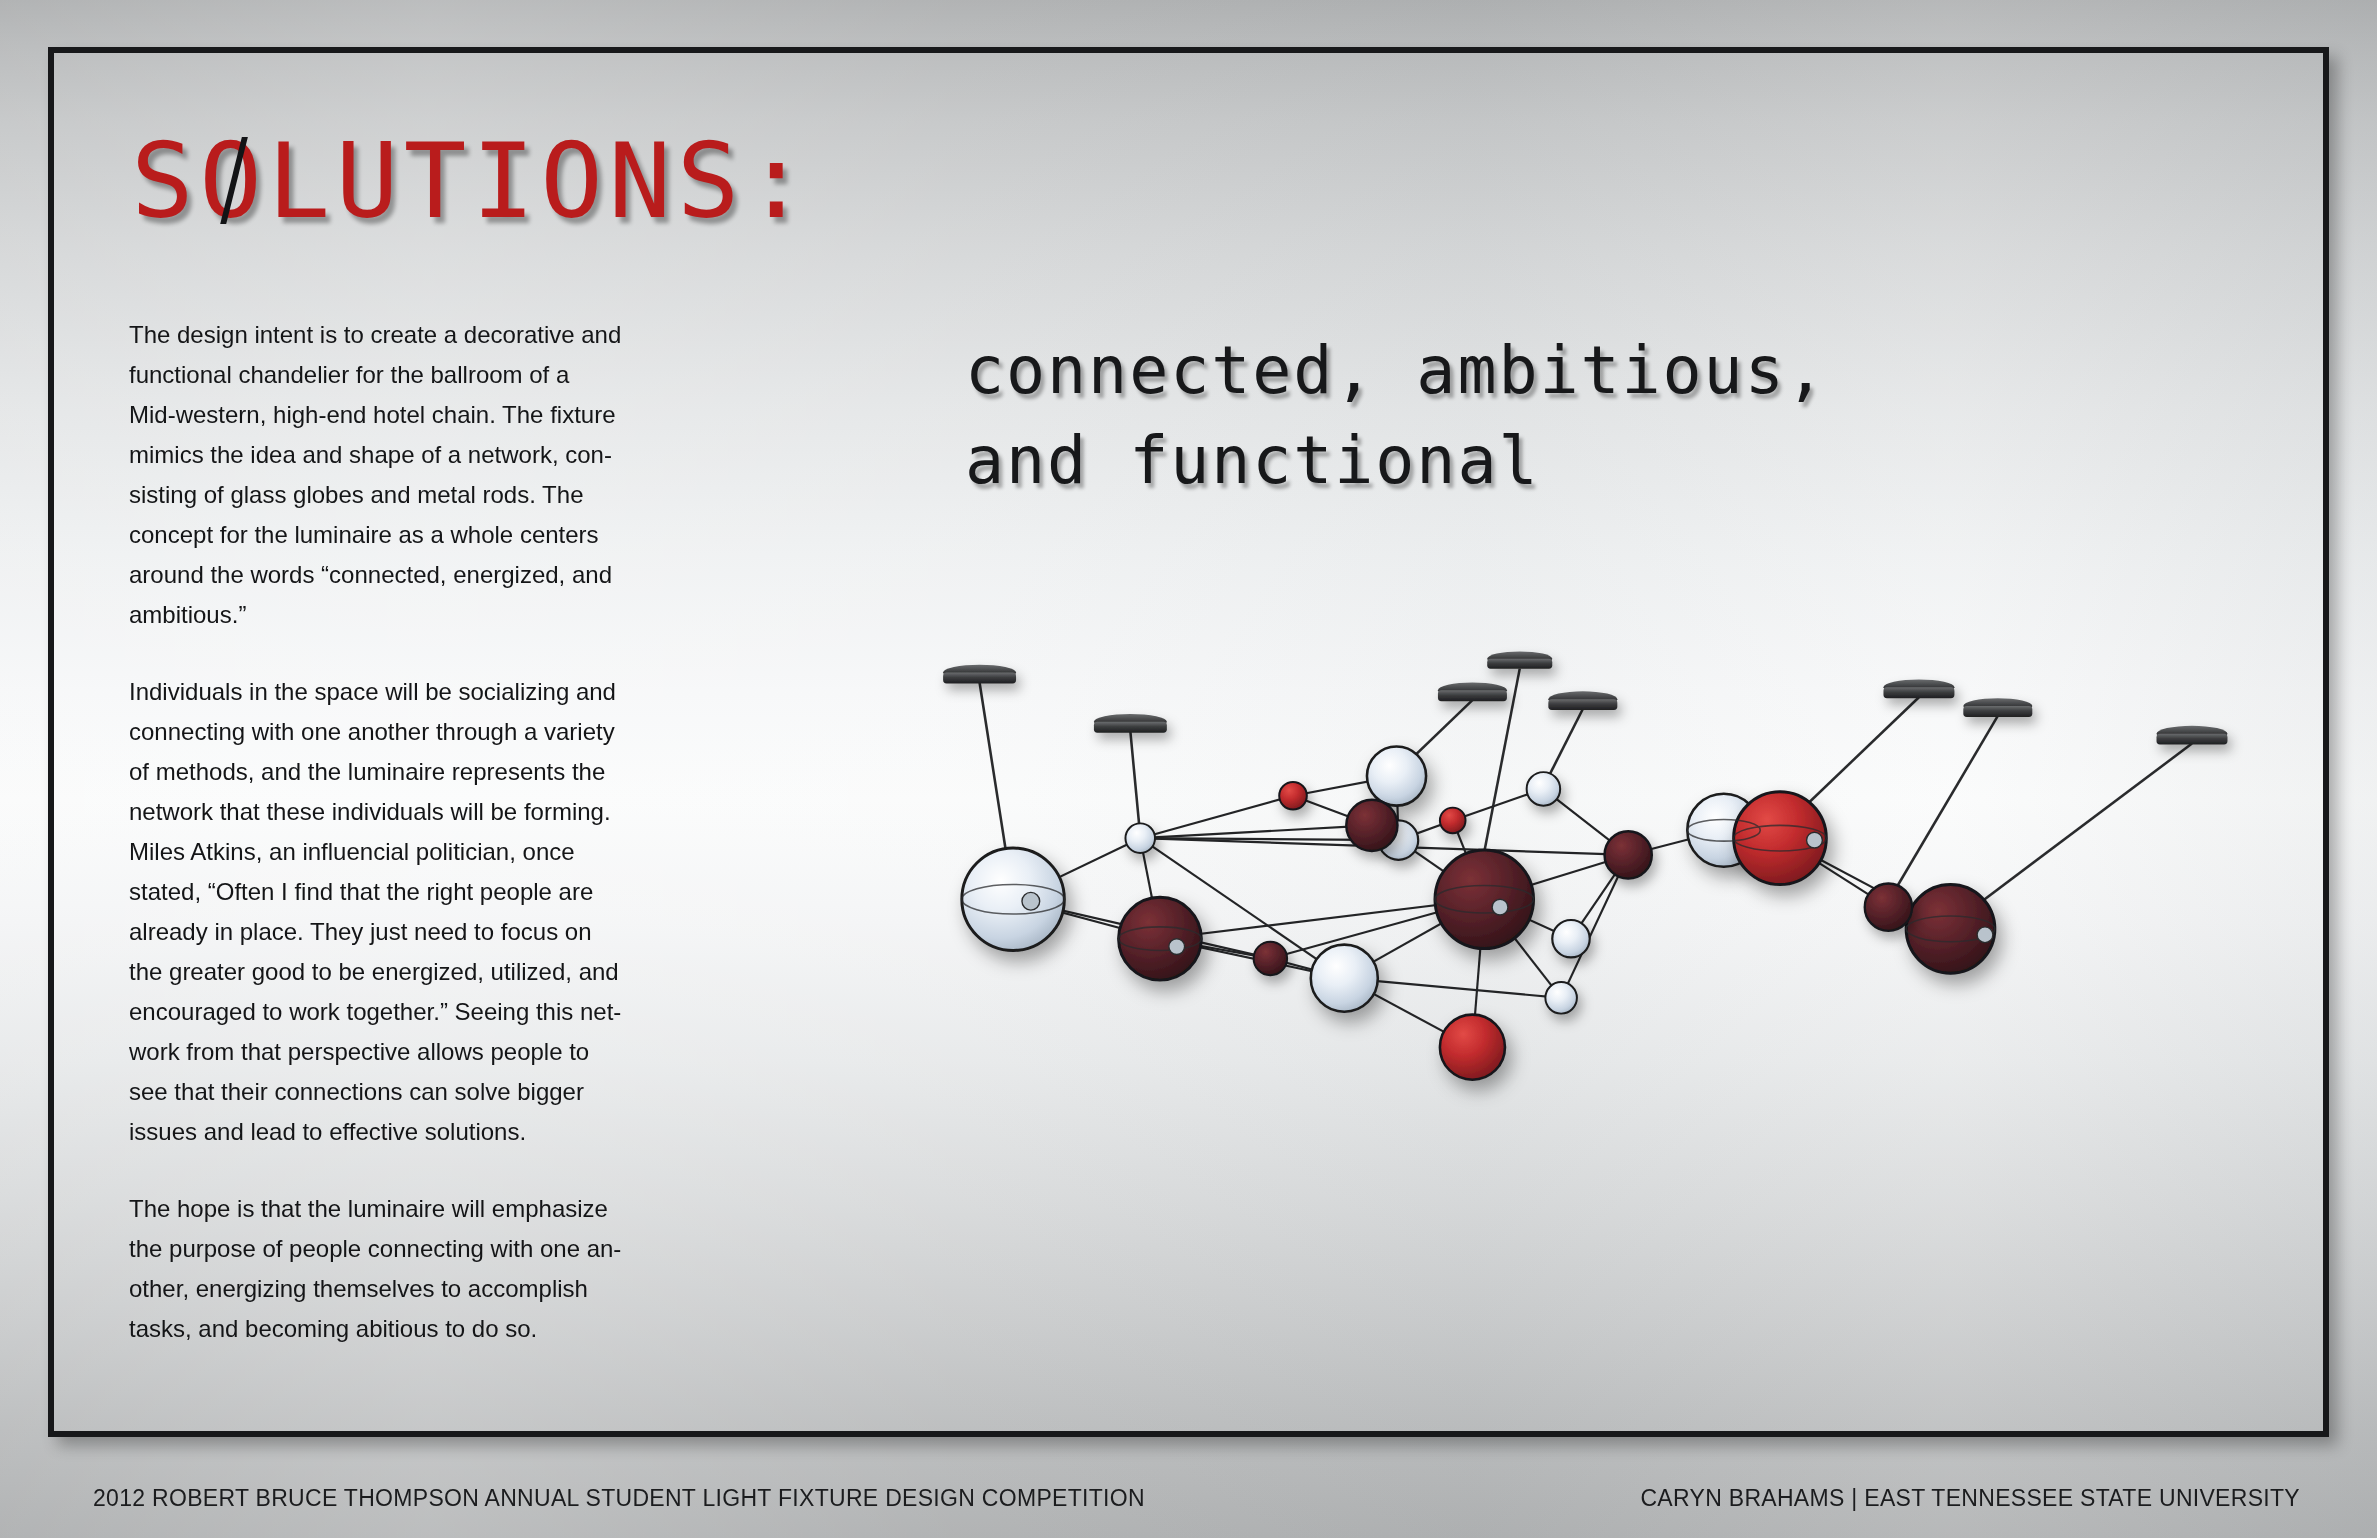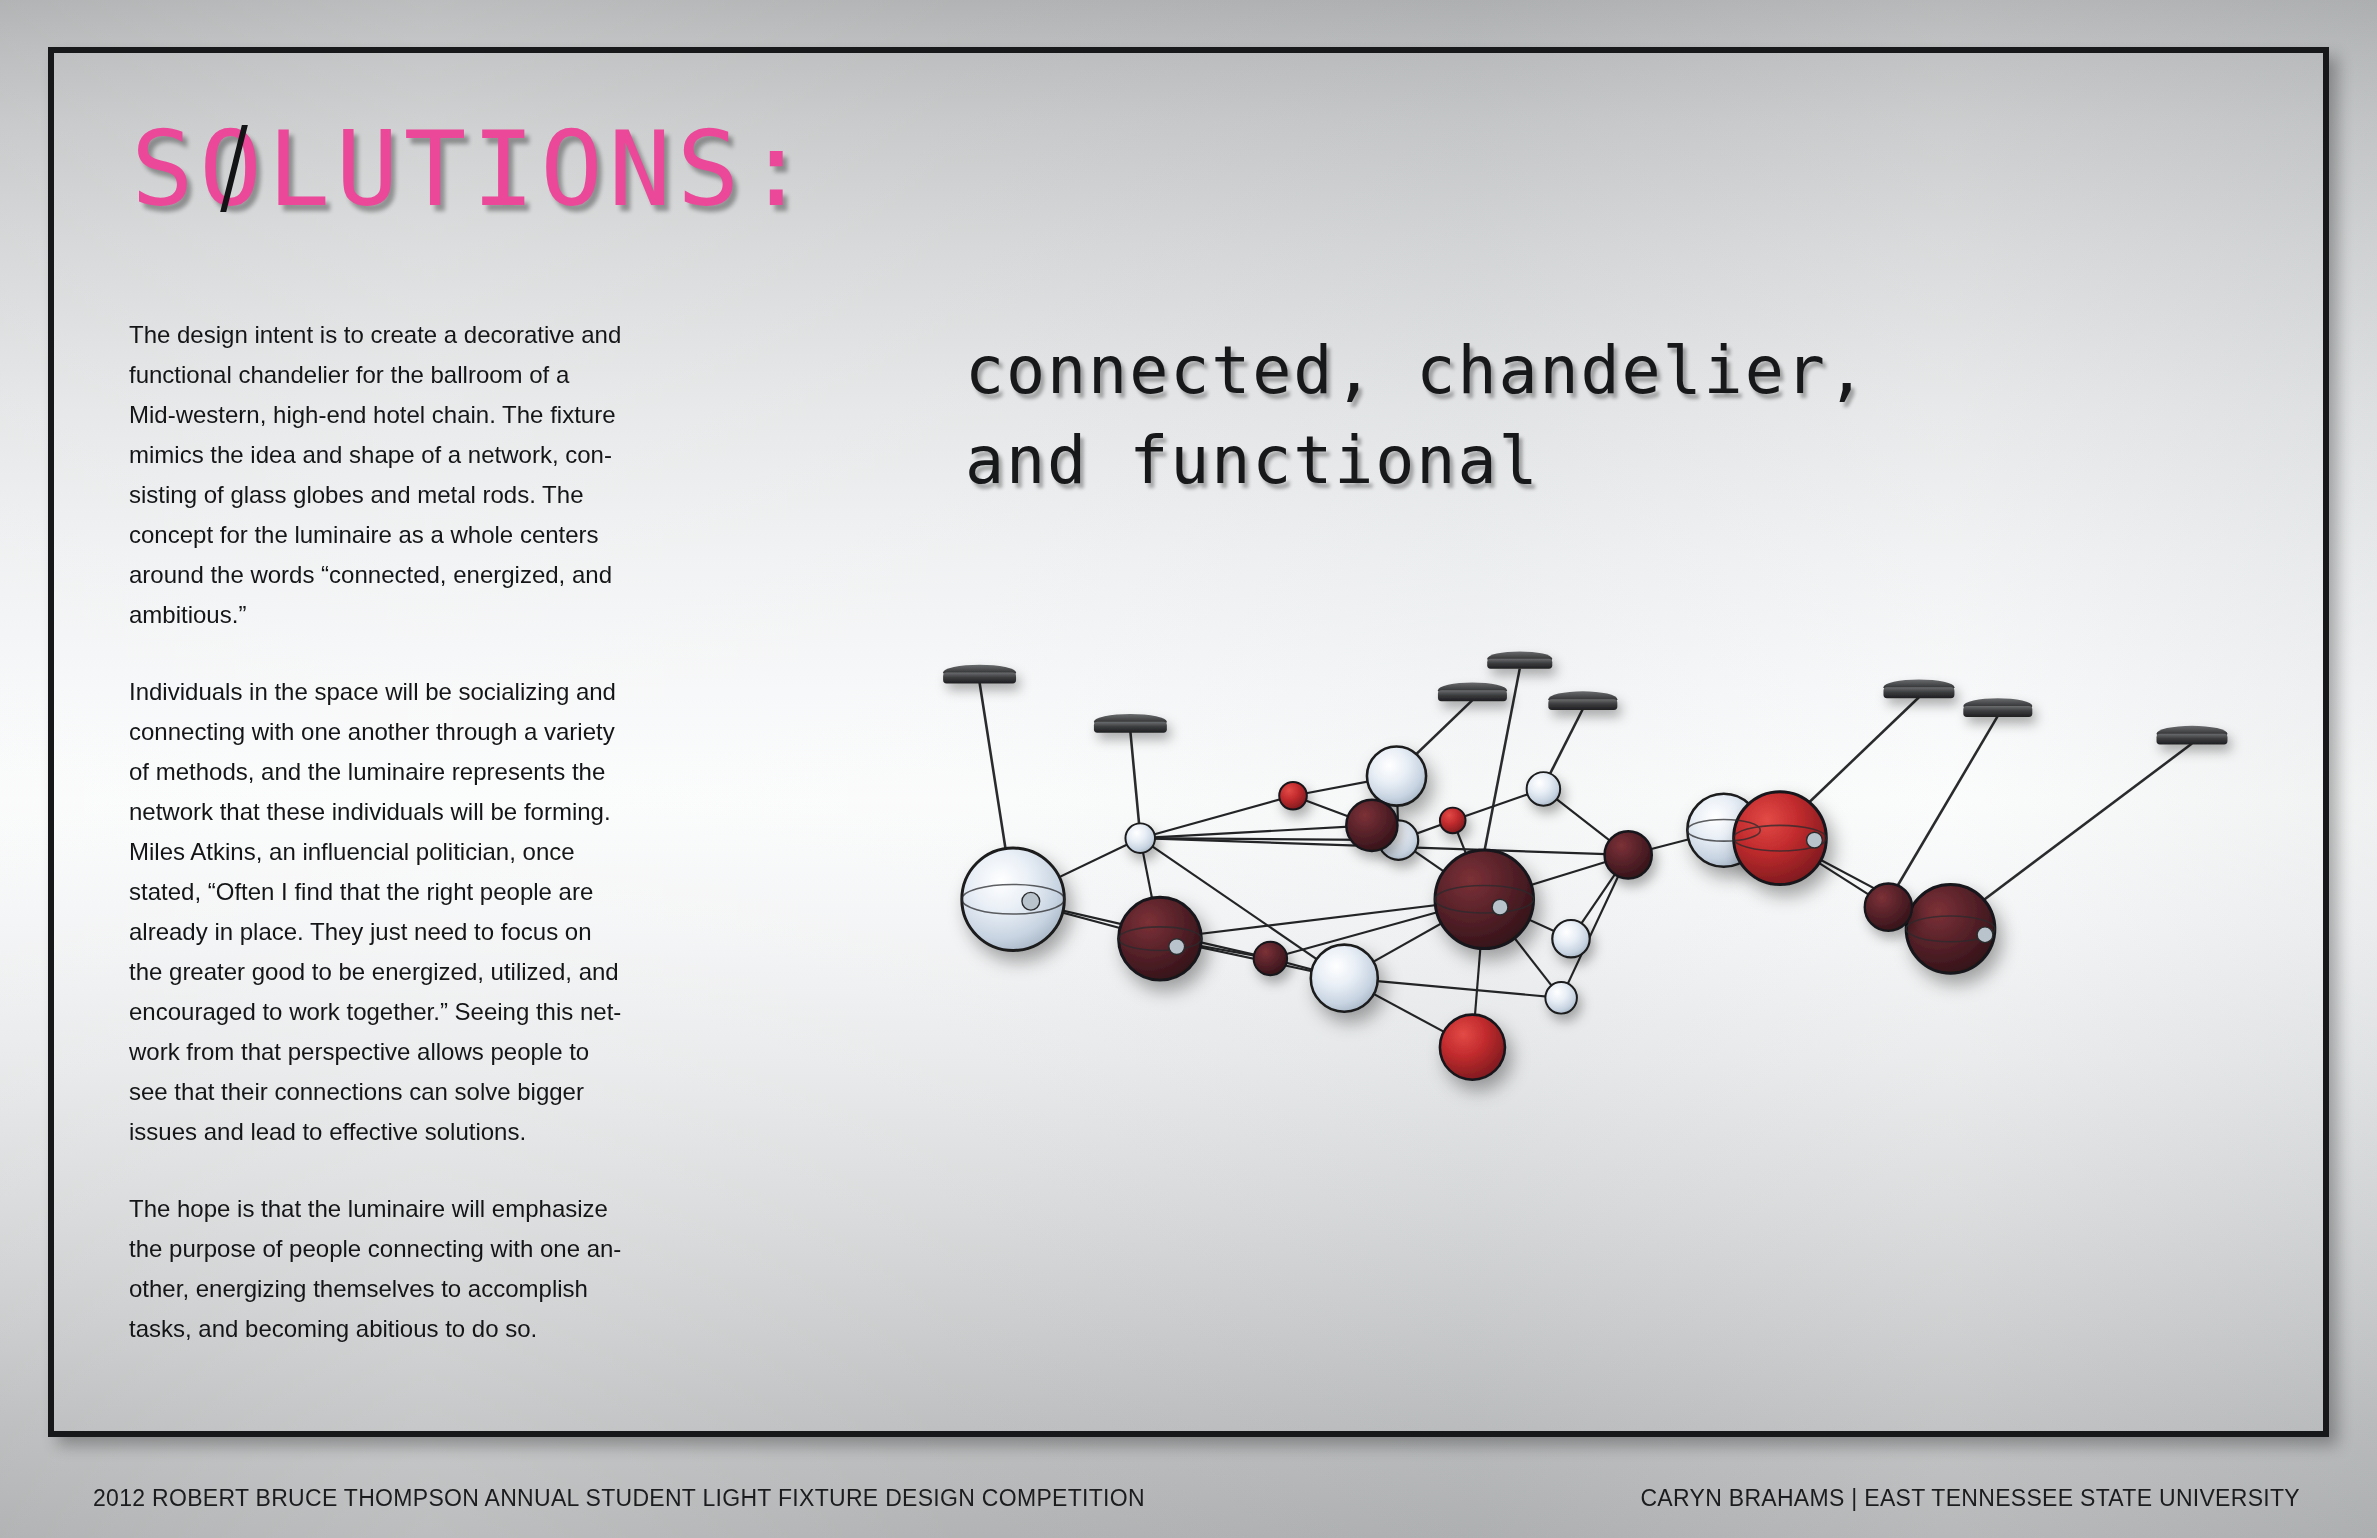--- a/index.html
+++ b/index.html
@@ -23,26 +23,26 @@
       rgba(255,255,255,0.16) 82%, rgba(190,194,196,0.16) 100%);
   }
   .frame{
     position:absolute;left:48px;top:47px;right:48px;bottom:101px;
     border:6.5px solid #17181a;
     box-shadow:9.3px 9.3px 15px rgba(0,0,0,0.30);
     box-sizing:border-box;
   }
   
   .title{
-    position:absolute;left:131px;top:117px;
+    position:absolute;left:131px;top:129px;
     font-family:"DejaVu Sans Mono", monospace;
     font-size:104px;line-height:1;
     letter-spacing:5.6px;
     font-weight:400;
-    color:#ec4899;
+    color:#b91c1c;
     text-shadow:4.7px 5.6px 4.7px rgba(0,0,0,0.33);
     white-space:nowrap;
     text-align:right;
   }
   .title .slash{position:relative;display:inline-block;}
   .title .slash::after{
     content:"";position:absolute;left:50%;top:8%;height:84%;
     width:5.6px;margin-left:-2.8px;background:#131416;
     transform:skewX(-14deg);
   }
@@ -78,21 +78,21 @@
 <body>
 
 <div class="sheen"></div>
 
 <div class="frame"></div>
 
 <div class="title">
   <span>S</span><span class="slash">O</span><span>LUTIONS:</span>
 </div>
 
-<div class="tagline"><span>connected, chandelier,</span>
+<div class="tagline"><span>connected, ambitious,</span>
 <span>and functional</span></div>
 
 <div class="body-copy">
   <p>The design intent is to create a decorative and
 functional chandelier for the ballroom of a
 Mid-western, high-end hotel chain. The fixture
 mimics the idea and shape of a network, con-
 sisting of glass globes and metal rods.  The
 concept for the luminaire as a whole centers
 around the words “connected, energized, and

